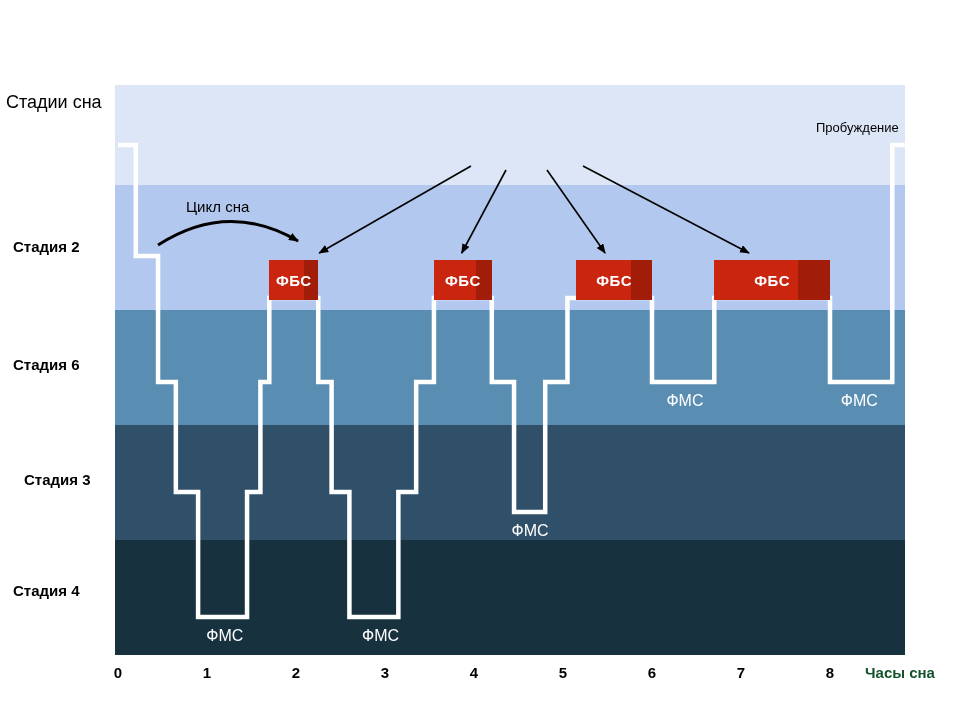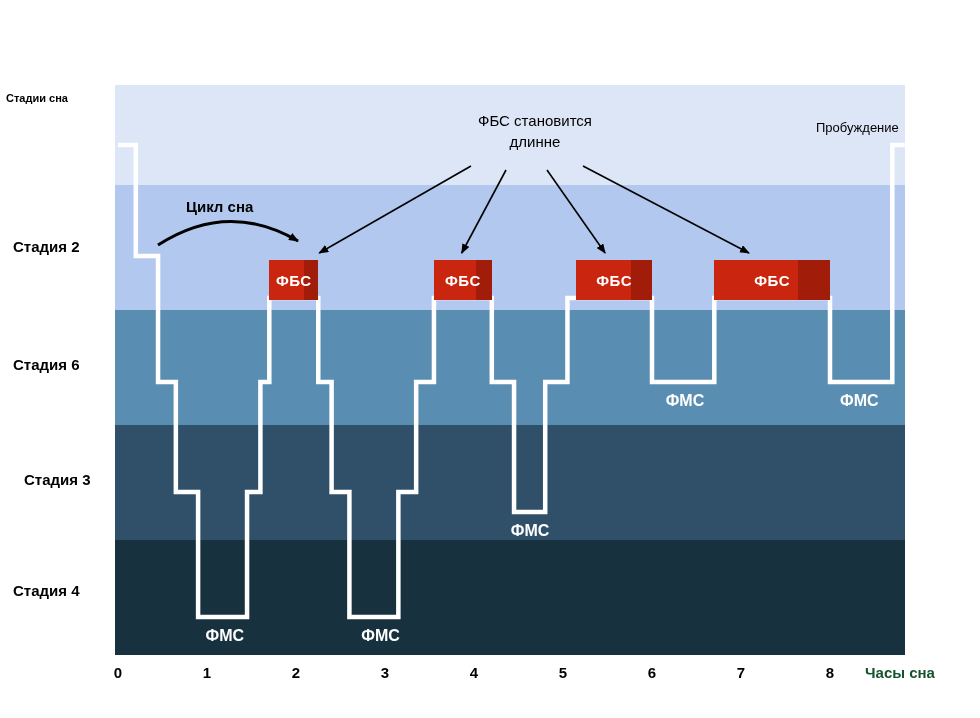--- a/index.html
+++ b/index.html
@@ -11,33 +11,33 @@
   #band-1{top:185px;height:125px;}
   #band-2{top:310px;height:115px;}
   #band-3{top:425px;height:115px;}
   #band-4{top:540px;height:115px;}
 
   #overlay{position:absolute;left:0;top:0;z-index:2;pointer-events:none;}
   #rem-layer{position:absolute;left:0;top:0;width:980px;height:564px;z-index:3;pointer-events:none;}
 
   .rem-box{position:absolute;display:flex;align-items:center;justify-content:center;
            color:#fff;font-size:15px;font-weight:600;letter-spacing:.5px;}
-  .fms-label{position:absolute;transform:translateX(-50%);color:#fff;font-weight:bold;font-size:16px;}
+  .fms-label{position:absolute;transform:translateX(-50%);color:#fff;font-weight:normal;font-size:16px;}
 
-  .title{position:absolute;left:6px;top:92px;font-size:11px;font-weight:bold;z-index:4;}
+  .title{position:absolute;left:6px;top:92px;font-size:18px;font-weight:normal;z-index:4;}
   .stage-label{position:absolute;left:13px;font-size:15px;font-weight:bold;z-index:4;}
   #stage-label-0{top:238px;}
   #stage-label-1{top:356px;}
   #stage-label-2{top:471px;margin-left:11px;}
   #stage-label-3{top:582px;}
 
   .annotation{position:absolute;left:430px;top:110px;width:210px;text-align:center;
               font-size:15px;line-height:21px;z-index:4;}
   .awakening{position:absolute;left:816px;top:120px;font-size:13px;z-index:4;}
-  .cycle-label{position:absolute;left:186px;top:198px;font-size:15px;font-weight:700;z-index:4;}
+  .cycle-label{position:absolute;left:186px;top:198px;font-size:15px;font-weight:400;z-index:4;}
 
   #x-axis{position:absolute;left:0;top:664px;width:980px;height:22px;z-index:4;}
   #x-axis .tick{position:absolute;top:0;transform:translateX(-50%);font-size:15px;font-weight:bold;}
   .x-label{position:absolute;left:865px;top:664px;font-size:15px;font-weight:bold;z-index:4;}
 </style>
 </head>
 <body>
 
 <div class="canvas">
 
@@ -75,24 +75,20 @@
       <div class="fms-label" style="left: 859.37px; top: 392px;">ФМС</div>
     </div>
 
   <div class="title">Стадии сна</div>
 
   <div class="stage-label" id="stage-label-0">Стадия 2</div>
   <div class="stage-label" id="stage-label-1">Стадия 6</div>
   <div class="stage-label" id="stage-label-2">Стадия 3</div>
   <div class="stage-label" id="stage-label-3">Стадия 4</div>
 
-  <div class="annotation">
-    <div>ФБС становится</div>
-    <div>длинне</div>
-  </div>
 
   <div class="awakening">Пробуждение</div>
   <div class="cycle-label">Цикл сна</div>
 
   <div id="x-axis">
       <span class="tick" style="left: 118px;">0</span>
       <span class="tick" style="left: 207px;">1</span>
       <span class="tick" style="left: 296px;">2</span>
       <span class="tick" style="left: 385px;">3</span>
       <span class="tick" style="left: 474px;">4</span>

